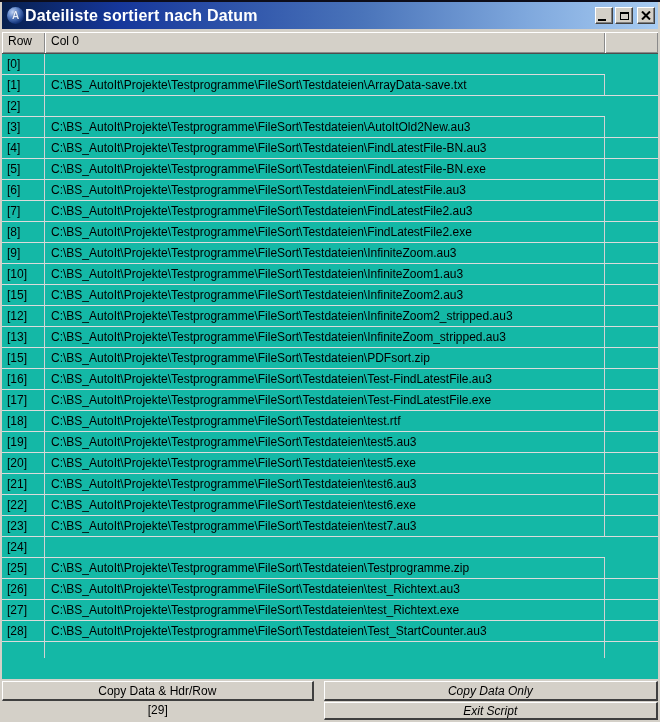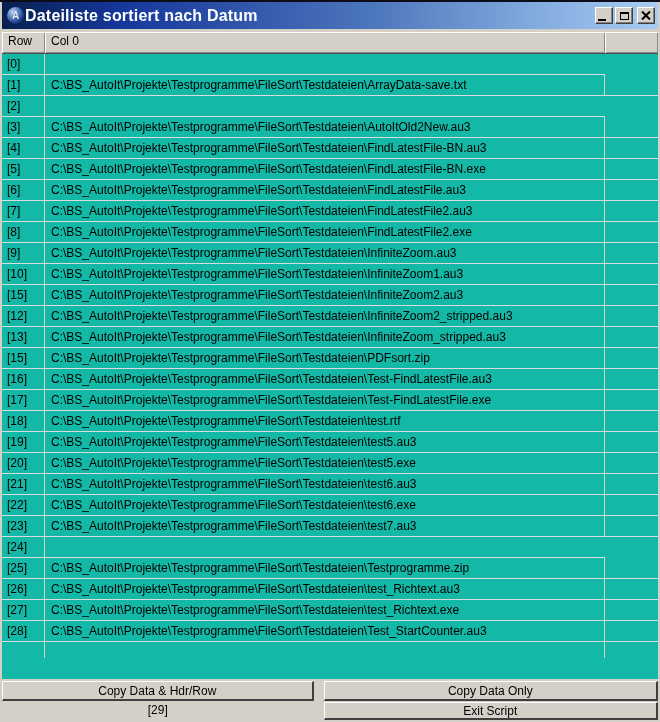--- a/index.html
+++ b/index.html
@@ -99,21 +99,21 @@
     background: #d4d0c8;
     font-family: "Liberation Sans", sans-serif;
     font-size: 12px; color: #000;
     text-align: center;
     border-top: 1px solid #ffffff; border-left: 1px solid #ffffff;
     border-right: 2px solid #3f3f3f; border-bottom: 2px solid #3f3f3f;
     height: 20px; line-height: 16px;
     cursor: default;
   }
   .btn.w-left { width: 327px; }
-  .btn.w-right { width: 351px; }
+  .btn.w-right { width: 351px; font-style: italic; }
   .count-label {
     width: 327px; height: 18px;
     background: #d4d0c8;
     font-size: 12px; color: #000;
     text-align: center; line-height: 17px;
   }
   .btn.short { height: 18px; line-height: 14px; }
 </style>
 </head>
 <body>

